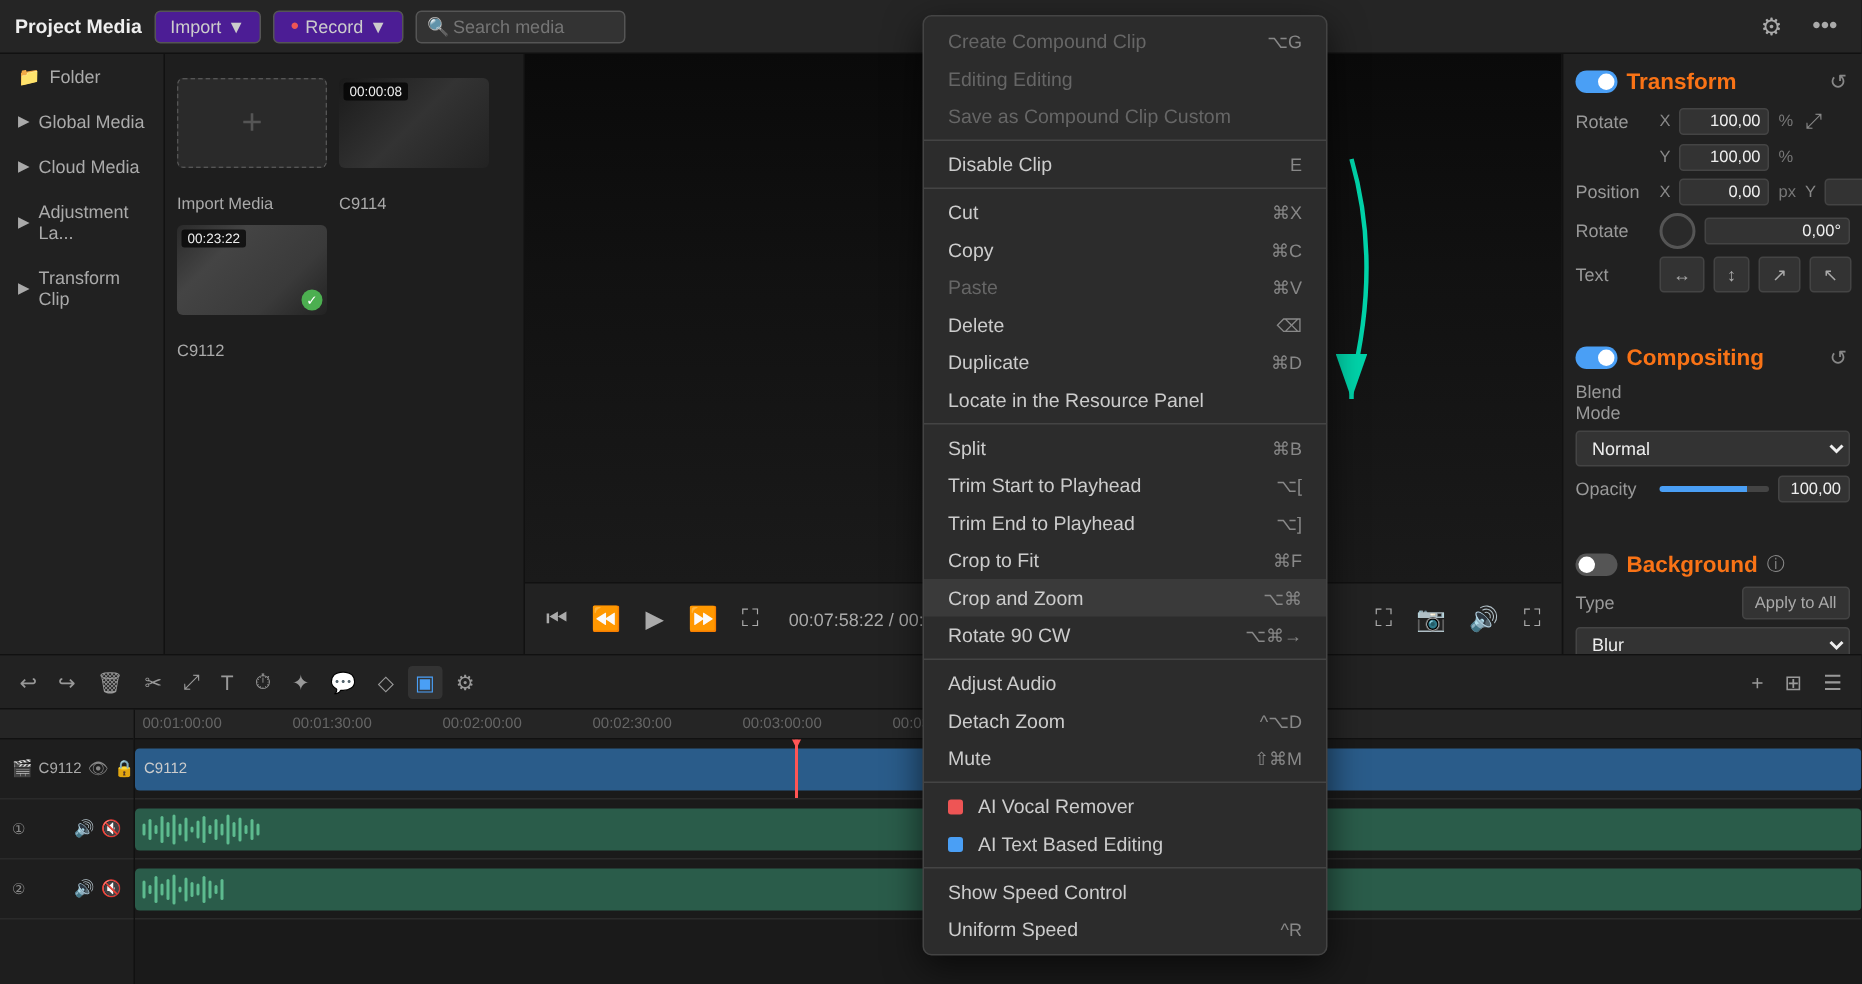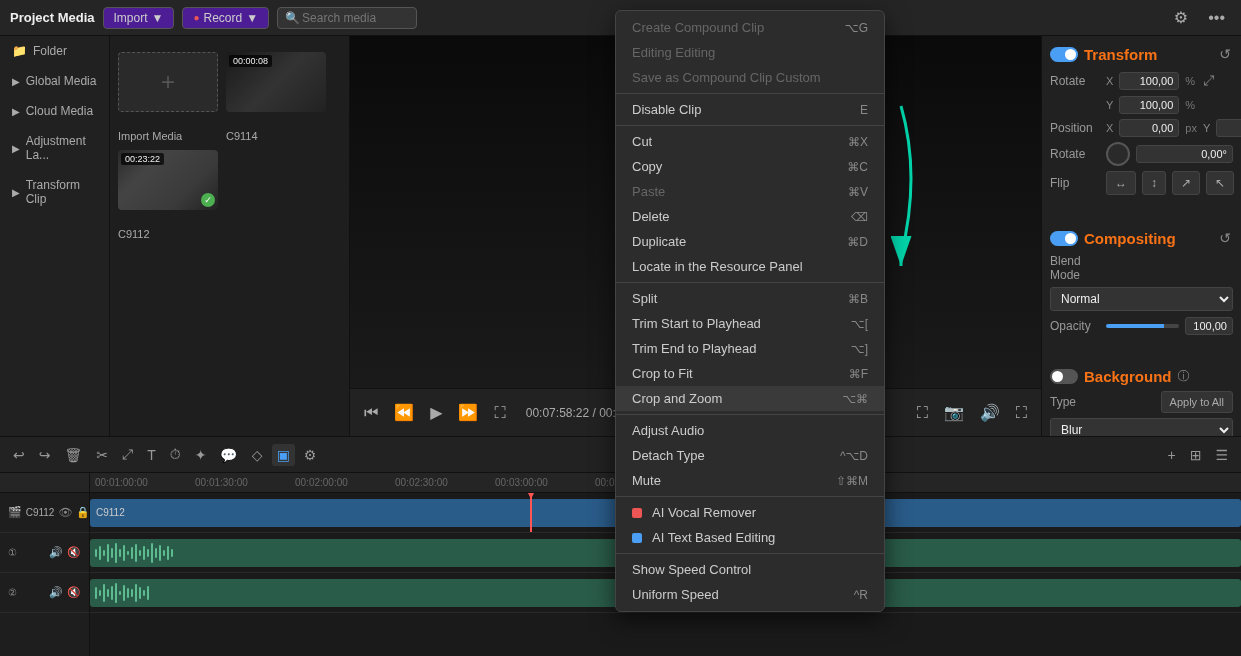--- a/index.html
+++ b/index.html
@@ -685,21 +685,21 @@
 
       </div>
 
       <div class="panel-row" style="margin-top:4px;">
         <span class="panel-label">Rotate</span>
         <div class="rotate-circle"></div>
         <input class="rotate-input panel-input" type="text" value="0,00°" style="">
       </div>
 
       <div class="panel-row" style="margin-top:4px;">
-        <span class="panel-label">Flip</span>
+        <span class="panel-label">Text</span>
         <button class="flip-btn">↔</button>
         <button class="flip-btn">↕</button>
         <button class="flip-btn">↗</button>
         <button class="flip-btn">↖</button>
       </div>
     </div>
 
     <div class="divider-line"></div>
 
     <div class="panel-section">
@@ -932,28 +932,32 @@
       <span class="menu-shortcut">⌥]</span>
     </div>
     <div class="menu-item">
       <span class="menu-item-label">Crop to Fit</span>
       <span class="menu-shortcut">⌘F</span>
     </div>
     <div class="menu-item highlighted">
       <span class="menu-item-label">Crop and Zoom</span>
       <span class="menu-shortcut">⌥⌘</span>
     </div>
+    <div class="menu-item">
+      <span class="menu-item-label">Rotate 90 CW</span>
+      <span class="menu-shortcut">⌥⌘→</span>
+    </div>
 
     <div class="menu-divider"></div>
 
     <div class="menu-item">
       <span class="menu-item-label">Adjust Audio</span>
     </div>
     <div class="menu-item">
-      <span class="menu-item-label">Detach Type</span>
+      <span class="menu-item-label">Detach Zoom</span>
       <span class="menu-shortcut">^⌥D</span>
     </div>
     <div class="menu-item">
       <span class="menu-item-label">Mute</span>
       <span class="menu-shortcut">⇧⌘M</span>
     </div>
 
     <div class="menu-divider"></div>
 
     <div class="menu-item">

